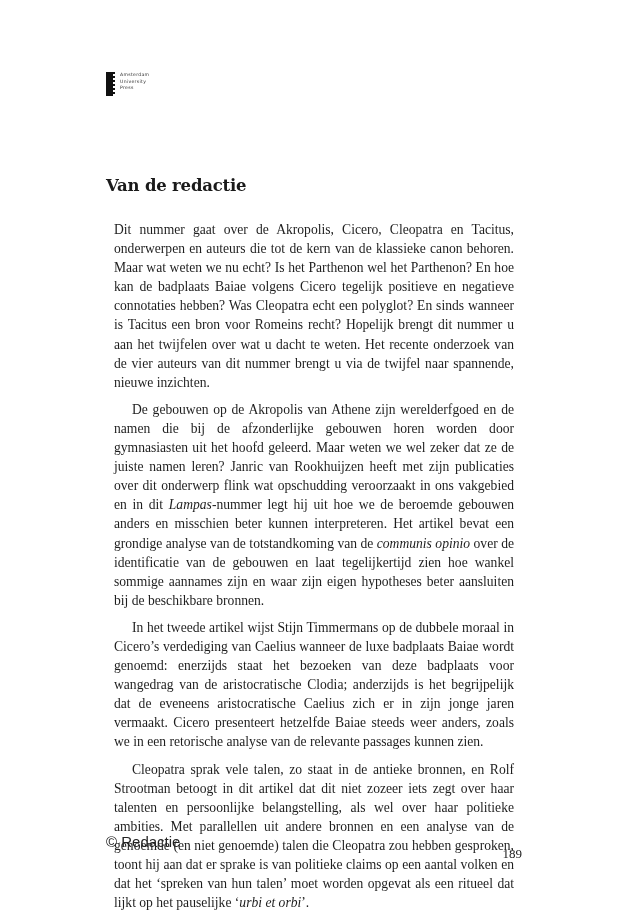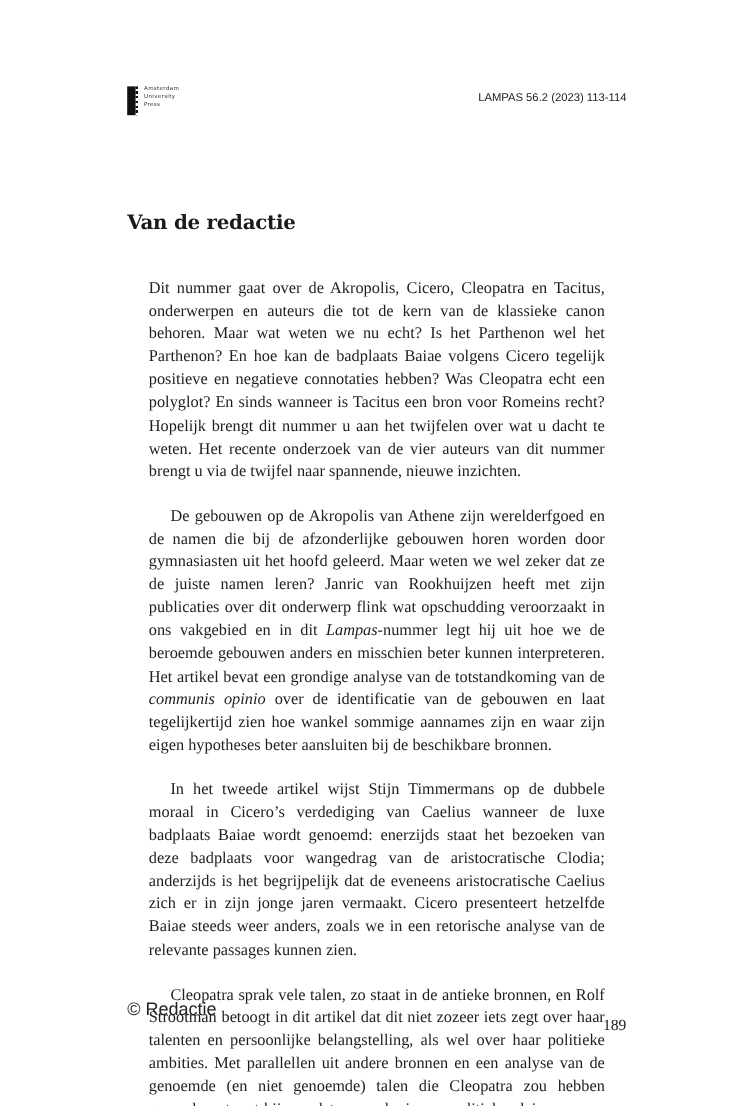--- a/index.html
+++ b/index.html
@@ -6,39 +6,38 @@
   body { width: 627px; height: 922px; position: relative; overflow: hidden; color: #1a1a1a; }
   .logo { position: absolute; left: 106px; top: 72px; display: flex; align-items: flex-start; }
   .logo-bar { width: 7px; height: 24px; background: #111; position: relative; }
   .logo-bar::after { content: ""; position: absolute; right: -2px; top: 0; width: 2px; height: 24px;
     background: repeating-linear-gradient(#111 0 2px, transparent 2px 4px); }
   .logo-text { margin-left: 7px; font-family: "DejaVu Sans", sans-serif; font-size: 4.6px; line-height: 6.5px; color: #333; letter-spacing: 0.3px; }
   .meta { position: absolute; right: 105px; top: 73px; text-align: right; font-family: "Liberation Sans", sans-serif; font-size: 9.4px; line-height: 15px; color: #222; }
   .meta .doi { font-style: italic; }
   .title { position: absolute; left: 106px; top: 176px; margin: 0; font-family: "DejaVu Serif", serif; font-weight: bold; font-size: 16.5px; color: #1a1a1a; letter-spacing: -0.2px; text-align: center; }
   .body { position: absolute; left: 106px; top: 212px; width: 416px; font-family: "Liberation Serif", serif; font-size: 13.6px; line-height: 19.1px; color: #1e1e1e; text-align: justify; hyphens: manual; }
-  .body p { margin: 18px; }
+  .body p { margin: 8px; }
   .body p + p { text-indent: 18px; }
   .footer-left { position: absolute; left: 106px; top: 833px; font-family: Liberation Sans, sans-serif; font-size: 15px; color: #222; }
   .footer-right { position: absolute; right: 105px; top: 846px; font-family: "Liberation Serif", serif; font-size: 13px; color: #222; }
 </style>
 </head>
 <body>
 
 <div class="logo">
   <div class="logo-bar"></div>
   <div class="logo-text">
     <div>Amsterdam</div>
     <div>University</div>
     <div>Press</div>
   </div>
 </div>
 
 <div class="meta">
-  <div>LAMPAS 56.2 (2023) 113-114</div>
 </div>
 
 <h1 class="title">Van de redactie</h1>
 
 <div class="body">
   <p><span>Dit nummer gaat over de Akropolis, Cicero, Cleopatra en Tacitus, onderwerpen en auteurs die tot de kern van de klassieke canon behoren. Maar wat weten we nu echt? Is het Parthenon wel het Parthenon? En hoe kan de badplaats Baiae volgens Cicero tegelijk positieve en negatieve connotaties hebben? Was Cleopatra echt een polyglot? En sinds wanneer is Tacitus een bron voor Romeins recht? Hopelijk brengt dit nummer u aan het twijfelen over wat u dacht te weten. Het recente onderzoek van de vier auteurs van dit nummer brengt u via de twijfel naar spannende, nieuwe inzichten.</span></p>
   <p><span>De gebouwen op de Akropolis van Athene zijn werelderfgoed en de namen die bij de afzonderlijke gebouwen horen worden door gymnasiasten uit het hoofd geleerd. Maar weten we wel zeker dat ze de juiste namen leren? Janric van Rookhuijzen heeft met zijn publicaties over dit onderwerp flink wat opschudding veroorzaakt in ons vakgebied en in dit </span><em>Lampas</em><span>-nummer legt hij uit hoe we de beroemde gebouwen anders en misschien beter kunnen interpreteren. Het artikel bevat een grondige analyse van de totstandkoming van de </span><em>communis opinio</em><span> over de identificatie van de gebouwen en laat tegelijkertijd zien hoe wankel sommige aannames zijn en waar zijn eigen hypotheses beter aansluiten bij de beschikbare bronnen.</span></p>
   <p><span>In het tweede artikel wijst Stijn Timmermans op de dubbele moraal in Cicero’s verdediging van Caelius wanneer de luxe badplaats Baiae wordt genoemd: enerzijds staat het bezoeken van deze badplaats voor wangedrag van de aristocratische Clodia; anderzijds is het begrijpelijk dat de eveneens aristocratische Caelius zich er in zijn jonge jaren vermaakt. Cicero presenteert hetzelfde Baiae steeds weer anders, zoals we in een retorische analyse van de relevante passages kunnen zien.</span></p>
   <p><span>Cleopatra sprak vele talen, zo staat in de antieke bronnen, en Rolf Strootman betoogt in dit artikel dat dit niet zozeer iets zegt over haar talenten en persoonlijke belangstelling, als wel over haar politieke ambities. Met parallellen uit andere bronnen en een analyse van de genoemde (en niet genoemde) talen die Cleopatra zou hebben gesproken, toont hij aan dat er sprake is van politieke claims op een aantal volken en dat het ‘spreken van hun talen’ moet worden opgevat als een ritueel dat lijkt op het pauselijke ‘</span><em>urbi et orbi</em><span>’.</span></p>
 </div>

